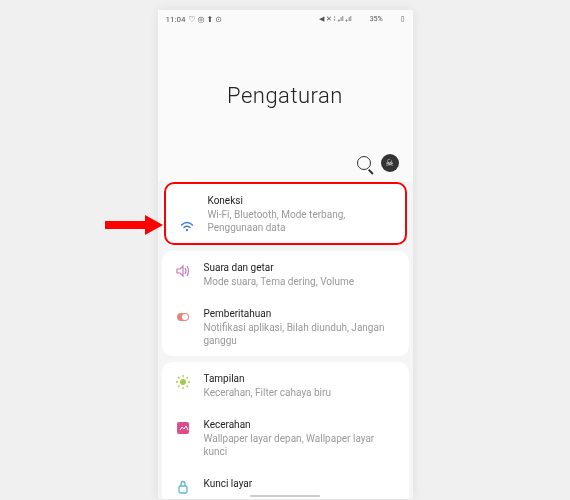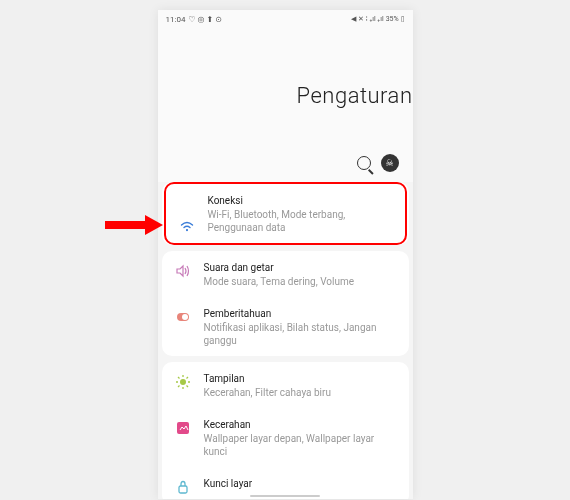--- a/index.html
+++ b/index.html
@@ -52,24 +52,24 @@
       height: 18px;
       display: flex;
       justify-content: space-between;
       align-items: center;
       padding: 0 8px;
       font-size: 8px;
       color: #555;
       background: #fafafa;
     }
     .status-left { display: flex; gap: 3px; align-items: center; }
-    .status-right { display: flex; gap: 2px; align-items: center; font-size: 7px; }
+    .status-right { display: flex; gap: 18px; align-items: center; font-size: 7px; }
     .header {
       padding: 55px 0 40px;
-      text-align: right;
+      text-align: center;
       background: #fafafa;
     }
     .header-title {
       font-size: 22px;
       font-weight: 300;
       color: #222;
       letter-spacing: 0.5px;
     }
     .toolbar {
       display: flex;
@@ -235,21 +235,21 @@
       </div>
       <div class="item">
         <div class="item-icon">
           <svg width="14" height="12" viewBox="0 0 14 12">
               <rect x="1" y="2" width="12" height="8" rx="4" fill="#e8857a"></rect>
               <circle cx="9" cy="6" r="3" fill="#fff"></circle>
             </svg>
         </div>
         <div class="item-text">
           <div class="item-title">Pemberitahuan</div>
-          <div class="item-subtitle">Notifikasi aplikasi, Bilah status, Jangan ganggu</div>
+          <div class="item-subtitle">Notifikasi aplikasi, Bilah diunduh, Jangan ganggu</div>
         </div>
       </div>
     </div>
 
     <div class="group">
       <div class="item">
         <div class="item-icon">
           <svg width="16" height="16" viewBox="0 0 16 16">
               <circle cx="8" cy="8" r="3" fill="#a6c947"></circle>
               <g stroke="#a6c947" stroke-width="1.3">

